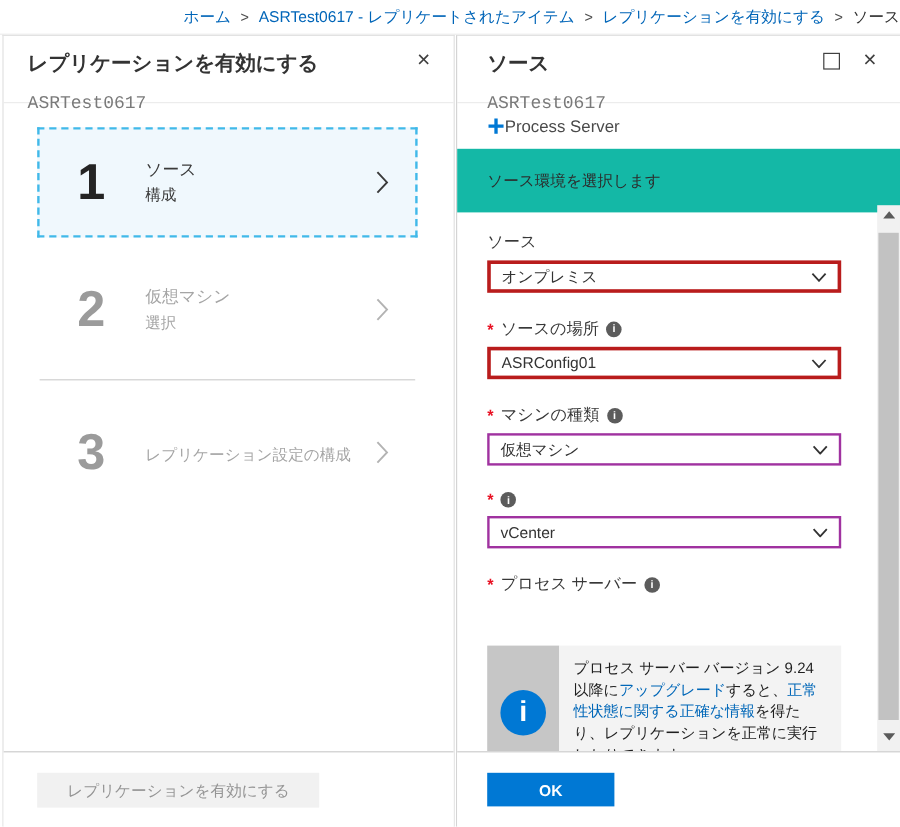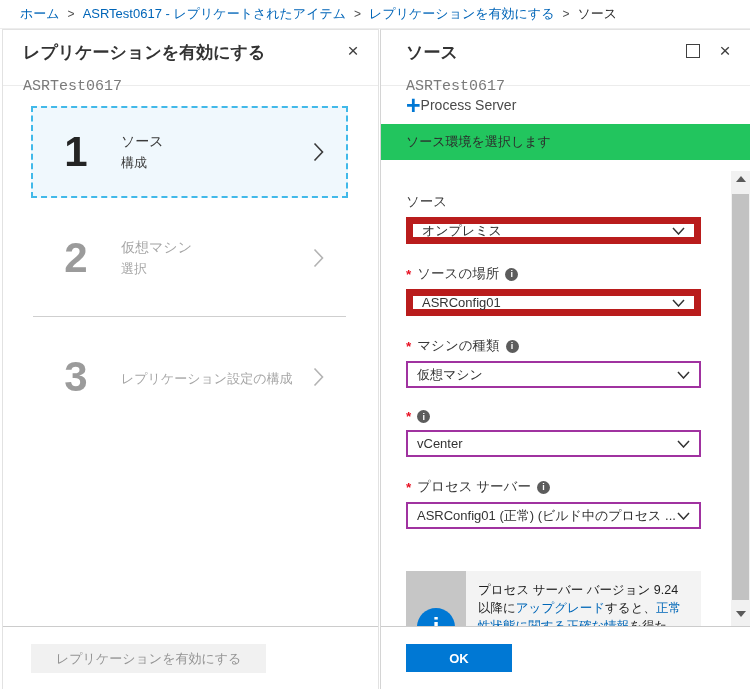--- a/index.html
+++ b/index.html
@@ -1,21 +1,21 @@
 <!DOCTYPE html>
 <html><head>
 <meta charset="utf-8">
 <style>
   * { margin:0; padding:0; box-sizing:border-box; }
   body { font-family:"Liberation Sans","DejaVu Sans",sans-serif; background:#fff; }
   .screen{ position:relative; width:750px; height:689px; background:#fff; overflow:hidden; }
 
   
   .breadcrumb{ position:absolute; top:0; left:0; right:0; height:29px; display:flex; align-items:center;
-    padding-left:20px; gap:8px; font-size:13px; background:#fff; border-bottom:1px solid #ededed; white-space:nowrap;}
+    padding-left:20px; gap:8px; font-size:13px; background:#fff; border-bottom:1px solid #ededed; white-space:nowrap;justify-content:flex-end;}
   .bc-link{ color:#0065b8; cursor:pointer; }
   .bc-sep{ color:#4f4f4f; font-size:12px; }
   .bc-current{ color:#2e2e2e; }
 
   
   .blade{ position:absolute; top:29px; bottom:0; background:#fff; }
   .left-blade{ left:2px; width:377px; border:1px solid #e2e2e2; border-bottom:none; }
   .right-blade{ left:380px; right:0; border-left:1px solid #d4d4d4; border-top:1px solid #e2e2e2; }
 
   .blade-header{ position:relative; height:56px; padding:11px 20px 0 20px; border-bottom:1px solid #ececec; }
@@ -43,32 +43,32 @@
   .step-divider{ margin:16px 32px 0 30px; border-top:1px solid #cfcfcf; }
 
   .left-footer{ position:absolute; left:0; right:0; bottom:0; height:63px; border-top:1px solid #ccc; background:#fff; }
   .btn-disabled{ margin:17px 0 0 28px; padding:0 25px; height:29px; background:#f1f1f1; border:none;
     color:#949494; font-size:13px; font-family:inherit; cursor:default; }
 
   
   .toolbar{ height:38px; display:flex; align-items:center; padding-left:25px; font-size:14px; color:#4a4a4a; cursor:pointer; }
   .plus-icon{ color:#0078d4; font-size:25px; font-weight:700; line-height:18px; }
   .plus-icon::before{ content:"+"; }
-  .info-banner{ height:36px; background:#22c55e; display:flex; align-items:center; padding-left:25px; font-size:13px; color:#2c2c2c; }
+  .info-banner{ height:53px; background:#14b8a6; display:flex; align-items:center; padding-left:25px; font-size:13px; color:#2c2c2c; }
 
   .scroll-area{ position:absolute; top:133px; bottom:63px; left:0; right:0; overflow:hidden; padding-left:25px; }
 
   .field{ width:295px; margin-top:21px; }
   .field.first{ margin-top:30px; }
   .field-label{ display:flex; align-items:center; gap:6px; font-size:13.5px; color:#383838; margin-bottom:6px; }
   .req-star{ color:#e81123; font-weight:700; }
   .info-icon{ width:13px; height:13px; border-radius:50%; background:#5c5c5c; color:#fff; font-size:9px; font-weight:700;
     display:inline-flex; align-items:center; justify-content:center; cursor:pointer; }
   .info-icon::before{ content:"i"; }
-  .select{ width:295px; height:27px; border:7px solid #b91c1c; background:#fff; display:flex; align-items:center;
+  .select{ width:295px; height:27px; border:3px solid #b91c1c; background:#fff; display:flex; align-items:center;
     justify-content:space-between; padding:0 9px; font-size:13px; color:#333; cursor:pointer; }
   .select.modified{ border:2px solid #a032a0; }
   .select-value{ overflow:hidden; white-space:nowrap; }
 
   .notice{ width:295px; margin-top:42px; display:flex; min-height:112px; }
   .notice-strip{ width:60px; background:#c6c6c6; display:flex; align-items:center; justify-content:center; flex-shrink:0; }
   .notice-icircle{ width:38px; height:38px; border-radius:50%; background:#0078d4; color:#fff; display:flex;
     align-items:center; justify-content:center; font-size:24px; font-weight:700; }
   .notice-icircle::before{ content:"i"; }
   .notice-text{ flex:1; background:#f3f3f3; padding:10px 12px; font-size:12.5px; line-height:18px; color:#1f1f1f; }
@@ -236,28 +236,20 @@
           </span>
         </div>
       </div>
 
       <div class="field">
         <div class="field-label">
           <span class="req-star">*</span>
           <span>プロセス サーバー</span>
           <span class="info-icon"></span>
         </div>
-        <div class="select modified">
-          <span class="select-value">ASRConfig01 (正常) (ビルド中のプロセス ...</span>
-          <span>
-            <svg class="chev-svg" width="13" height="8" viewBox="0 0 13 8">
-                <path d="M1 1 L6.5 7 L12 1" fill="none" stroke="#333" stroke-width="1.5"></path>
-              </svg>
-          </span>
-        </div>
       </div>
 
       <div class="notice">
         <div class="notice-strip">
           <span class="notice-icircle"></span>
         </div>
         <div class="notice-text">
           <span>プロセス サーバー バージョン 9.24 以降に</span><span class="notice-link">アップグレード</span><span>すると、</span><span class="notice-link">正常性状態に関する正確な情報</span><span>を得たり、レプリケーションを正常に実行したりできます。</span>
         </div>
       </div>

